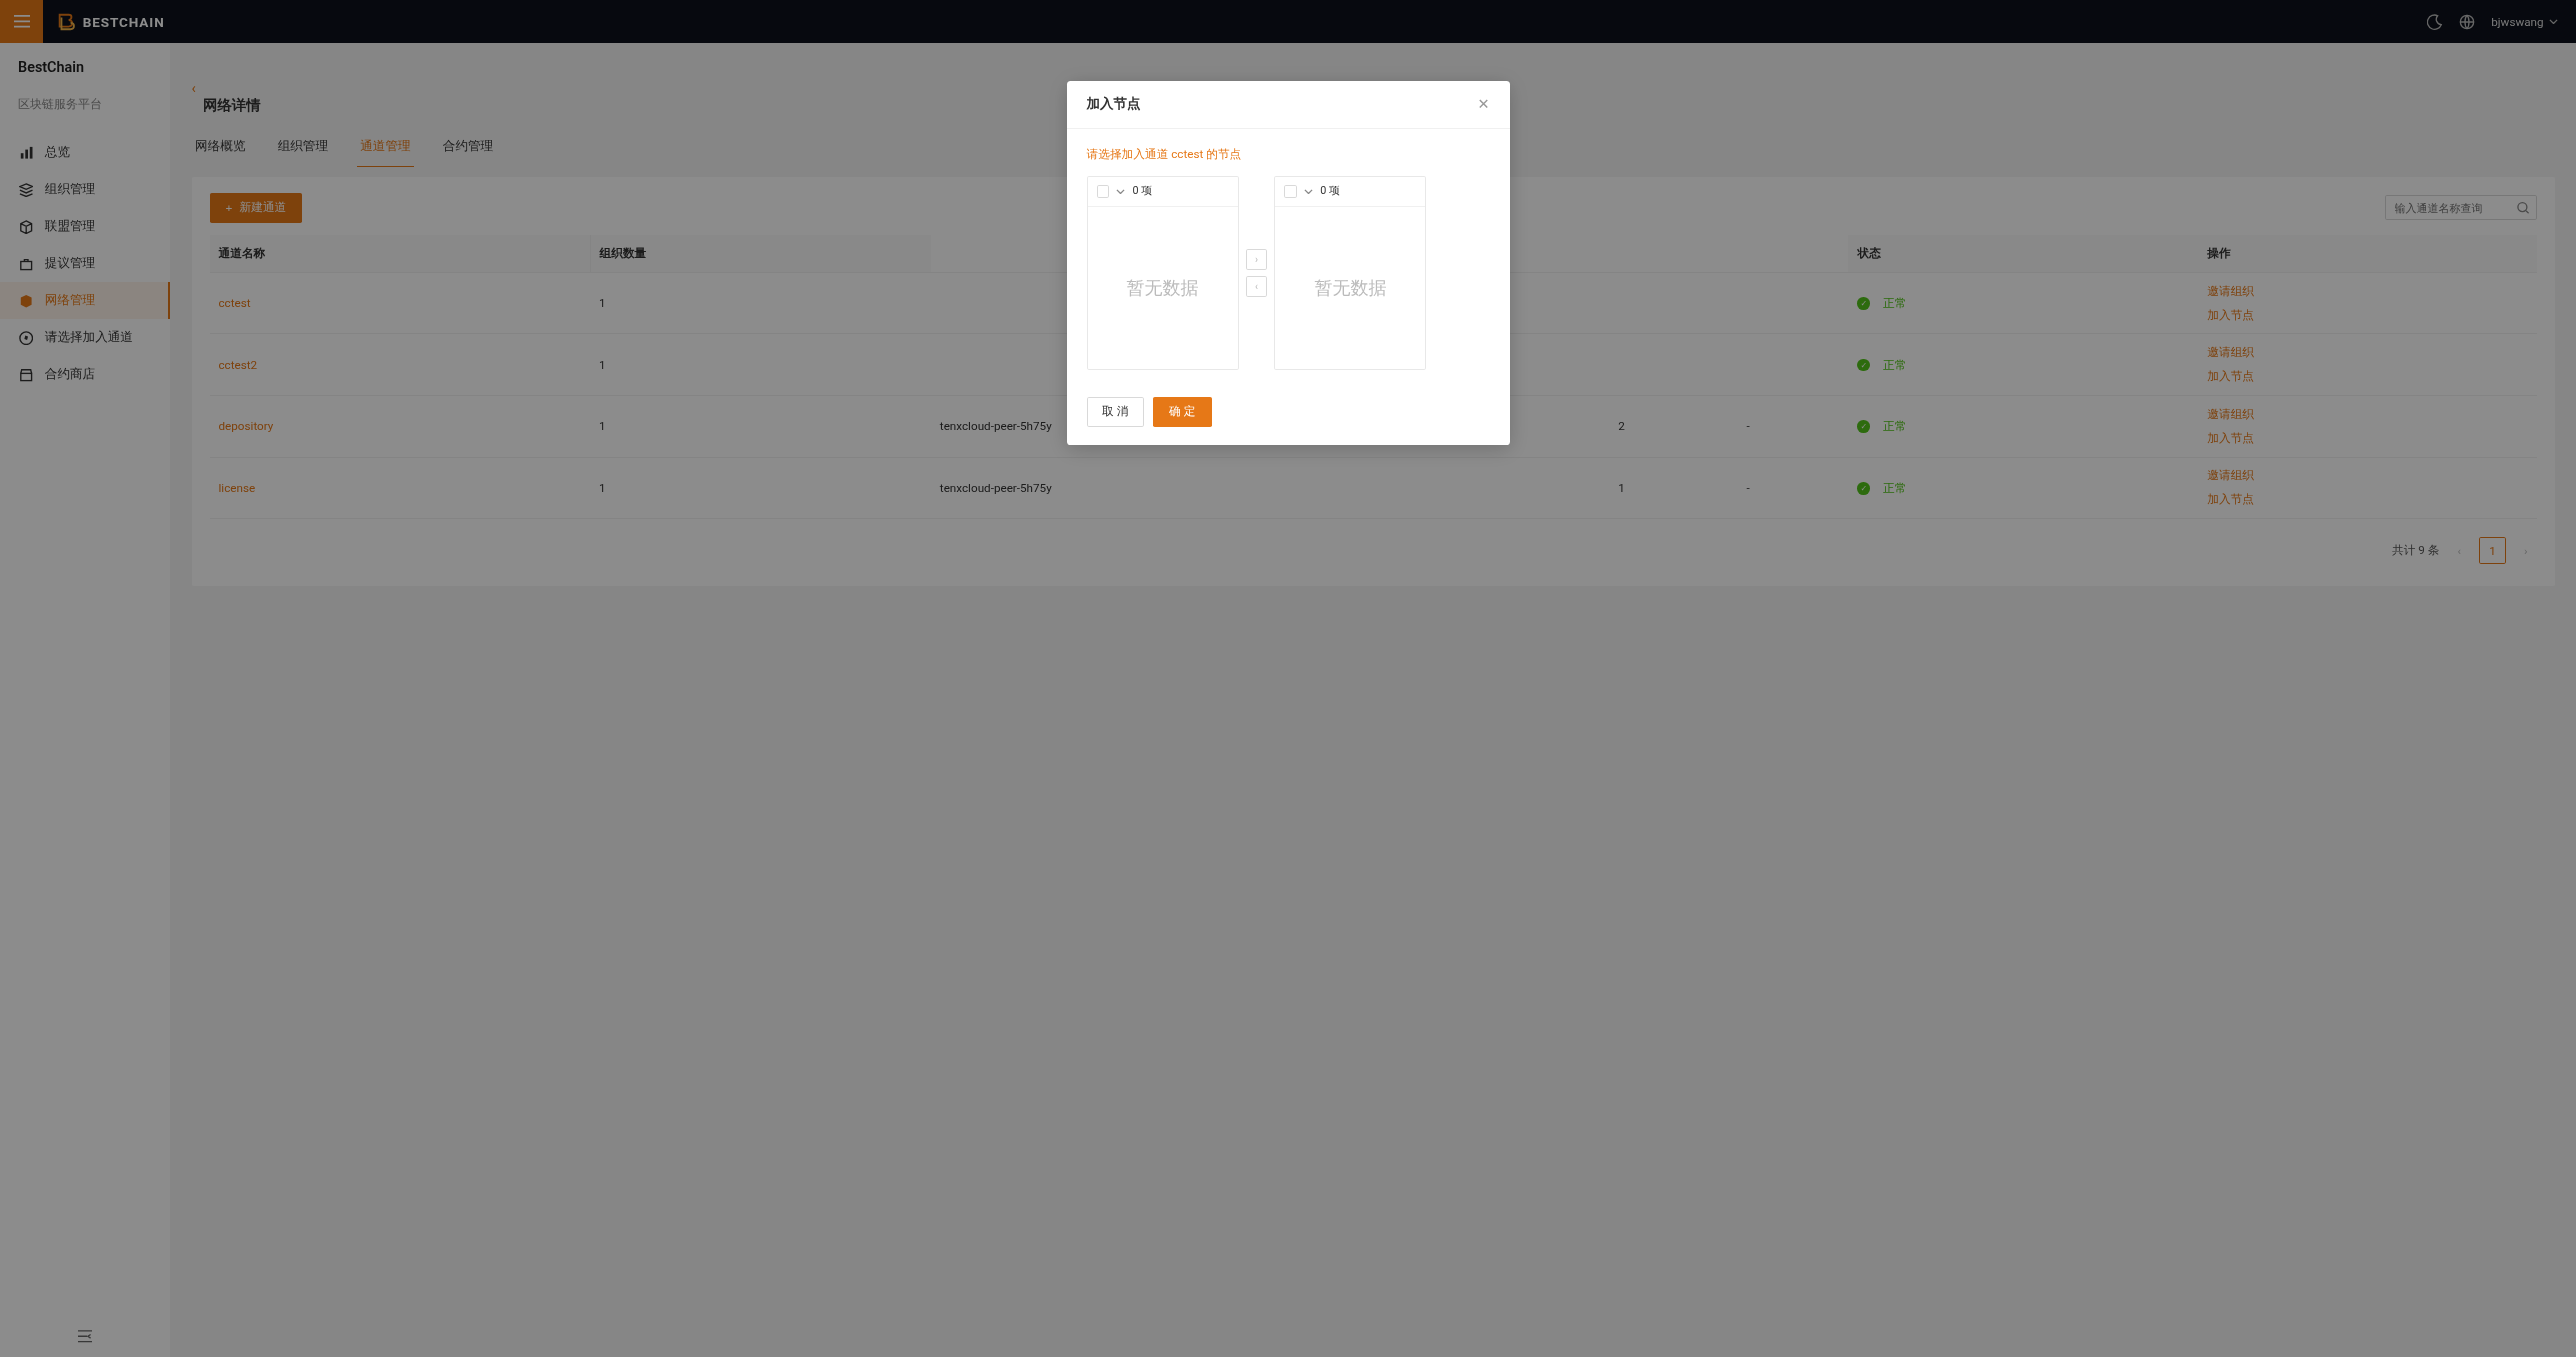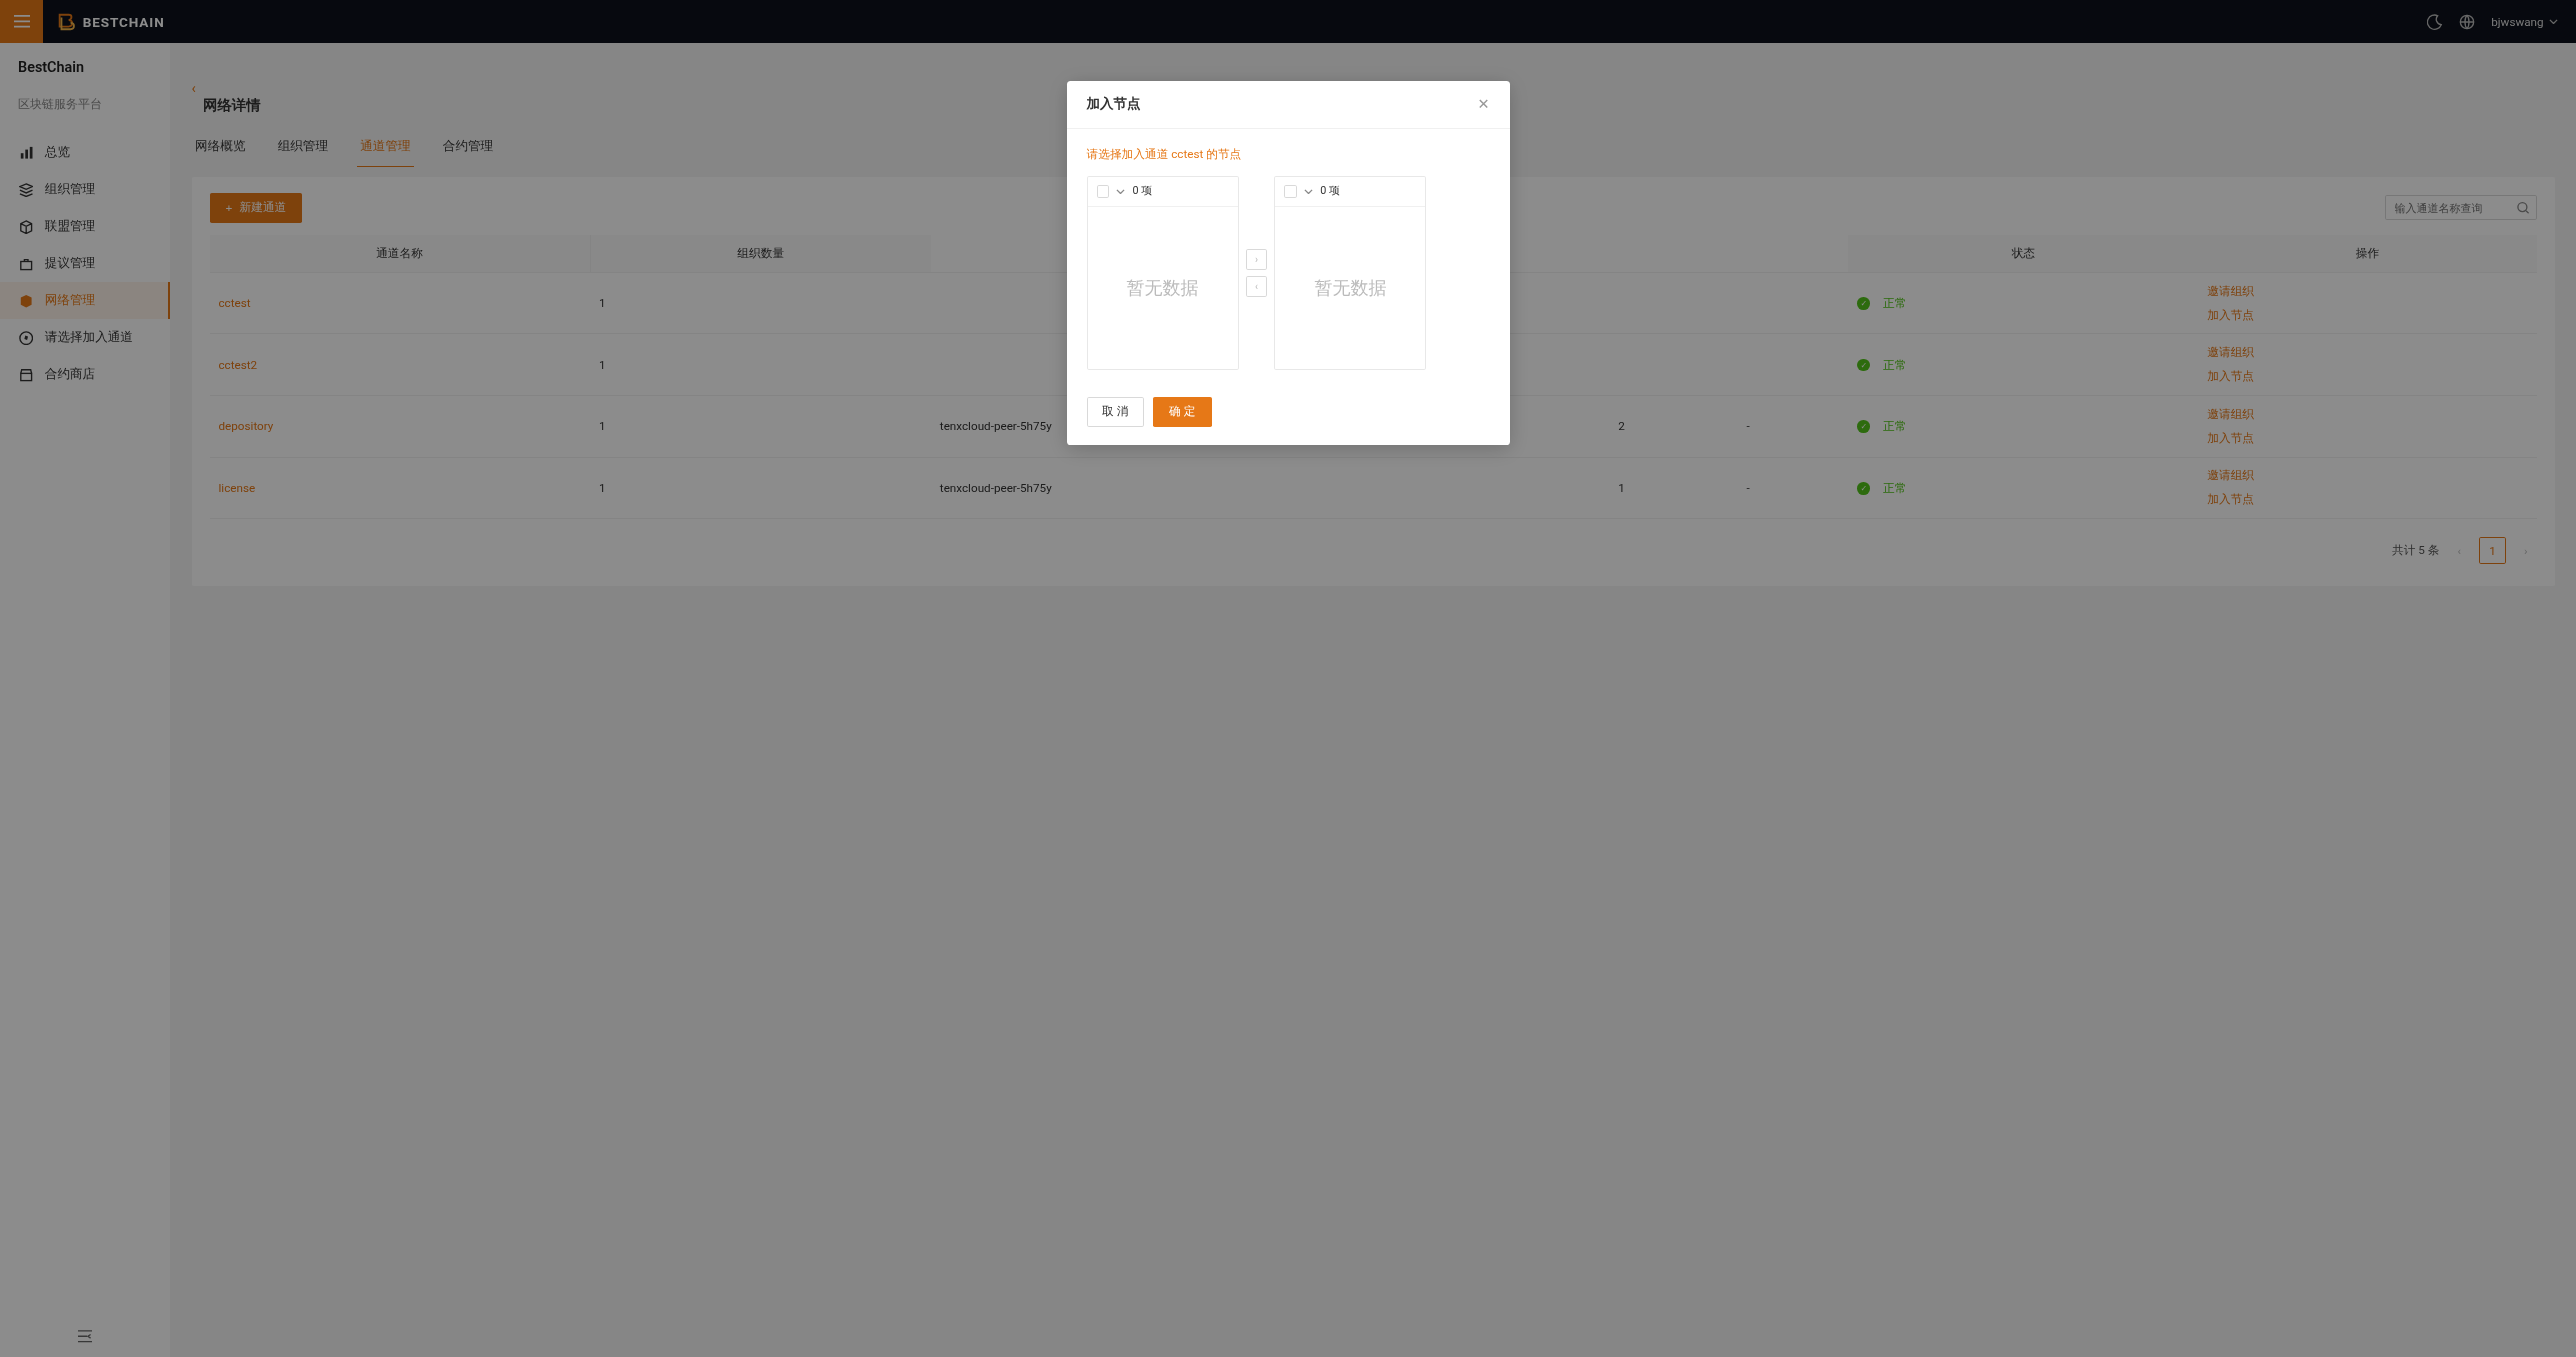--- a/index.html
+++ b/index.html
@@ -38,21 +38,21 @@
 .panel { background: #fff; border-radius: 1.8px; padding: 16px 18px; margin-top: 9px; }
 .toolbar { display: flex; align-items: center; margin-bottom: 12.6px; }
 .btn-primary { background: #e67817; color: #fff; border: none; padding: 7.2px 16px; border-radius: 1.8px; cursor: pointer; display: inline-flex; align-items: center; gap: 7.2px; font-size: 11.7px;}
 .btn-default { background: #fff; border: 0.9px solid #d9d9d9; color: #333; padding: 5.4px 14.4px; border-radius: 1.8px; cursor: pointer; font-size: 11.7px;}
 .toolbar-spacer { flex: 1; }
 .search-box { position: relative; }
 .search-input { border: 0.9px solid #d9d9d9; padding: 5.4px 27px 5.4px 9px; width: 152px; border-radius: 1.8px; font-size: 11px; background: #fff;}
 .search-icon-pos { position: absolute; right: 7.2px; top: 50%; transform: translateY(-50%); color: #888; }
 
 table { width: 100%; border-collapse: collapse; }
-th { text-align: center; padding: 10.8px 9px; font-weight: 400; color: #333; font-size: 11.7px; background: #fafafa; border-bottom: 0.9px solid #f0f0f0;}
+th { text-align: left; padding: 10.8px 9px; font-weight: 700; color: #333; font-size: 11.7px; background: #fafafa; border-bottom: 0.9px solid #f0f0f0;}
 td { padding: 10.8px 9px; border-bottom: 0.9px solid #f0f0f0; font-size: 11.7px; color: #333; }
 th.sep { border-left: 0.9px solid #f0f0f0; }
 .link-cell { color: #e67817; cursor: pointer; }
 .status-ok { color: #52c41a; display: inline-flex; align-items: center; gap: 13px; }
 .dot-ok { width: 12.6px; height: 12.6px; border-radius: 50%; background: #52c41a; display: inline-flex; align-items: center; justify-content: center; }
 .dot-ok::after { content: "✓"; color: #fff; font-size: 8px; }
 .row-actions { display: flex; flex-direction: column; gap: 9px; }
 .row-action { color: #e67817; cursor: pointer; font-size: 11.7px; }
 
 .pagination { display: flex; align-items: center; justify-content: flex-end; gap: 12.6px; padding: 18px 3.6px 5.4px; font-size: 11.7px; color: #555; }
@@ -303,21 +303,21 @@
                 <div class="row-actions">
       <span class="row-action">邀请组织</span>
       <span class="row-action">加入节点</span>
     </div>
               </td>
             </tr>
           </tbody>
       </table>
 
       <div class="pagination">
-        <span class="pg-total">共计 5 条</span>
+        <span class="pg-total">共计 9 条</span>
         <span class="pg-arrow">‹</span>
         <span class="pg-page">1</span>
         <span class="pg-arrow">›</span>
       </div>
     </div>
   </div>
 </div>
 
 <div class="overlay">
   <div class="modal">

